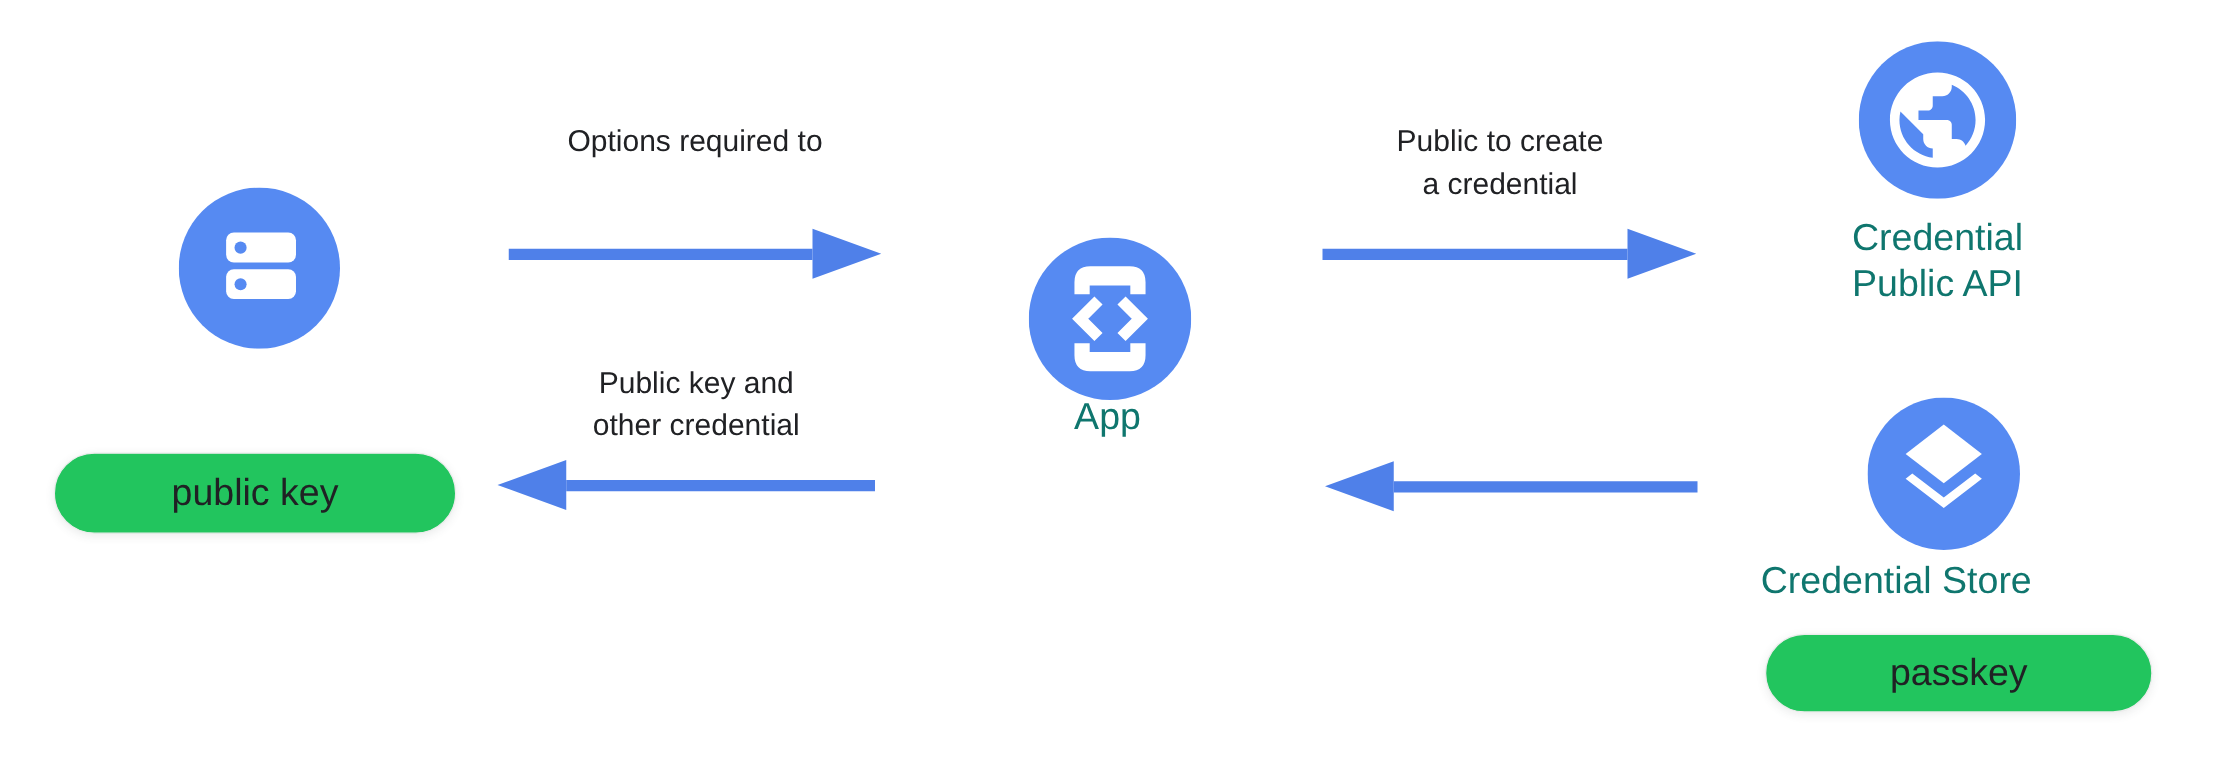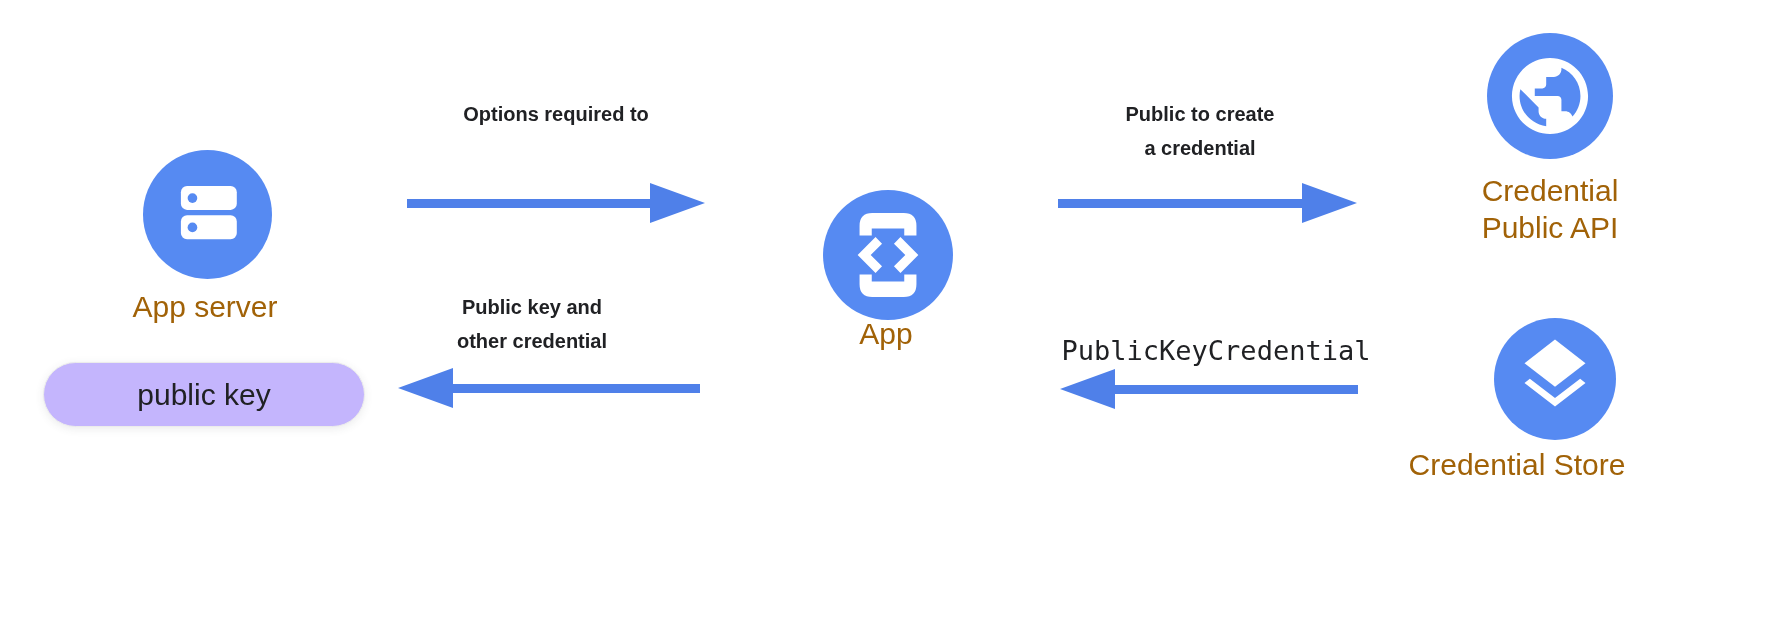--- a/index.html
+++ b/index.html
@@ -12,26 +12,26 @@
     overflow:hidden;
   }
   .node-icon{position:absolute;}
   .node-icon svg{display:block;}
   .node-label{
     position:absolute;
     text-align:center;
     font-size:30px;
     font-weight:500;
     line-height:37px;
-    color:#a16207;
+    color:#0f766e;
     white-space:pre-line;
   }
   .pill{
     position:absolute;
-    background:#c4b5fd;
+    background:#22c55e;
     border:1px solid #ececec;
     border-radius:40px;
     box-shadow:0 2px 8px rgba(60,64,67,0.10);
     display:flex;align-items:center;justify-content:center;
     font-size:30px;font-weight:500;color:#202124;
     box-sizing:border-box;
   }
   .arrow{
     position:absolute;
     display:flex;align-items:center;
@@ -46,22 +46,22 @@
   }
   .head-left{
     width:0;height:0;
     border-top:20px solid transparent;
     border-bottom:20px solid transparent;
     border-right:55px solid #4f80e9;
   }
   .arrow-label{
     position:absolute;
     text-align:center;
-    font-size:20px;
-    font-weight:700;
+    font-size:24px;
+    font-weight:400;
     line-height:34px;
     color:#202124;
     white-space:pre-line;
   }
   .code-label{
     font-family:"DejaVu Sans Mono", monospace;
     font-size:27px;
     font-weight:400;
   }
 </style>
@@ -72,32 +72,31 @@
 
   <div class="node-icon" style="left:143px;top:150px;">
     <svg width="129" height="129" viewBox="0 0 48 48">
       <circle cx="24" cy="24" r="24" fill="#568af2"></circle>
       <rect x="14.1" y="13.4" width="20.8" height="8.9" rx="2.3" fill="#ffffff"></rect>
       <rect x="14.1" y="24.3" width="20.8" height="8.9" rx="2.3" fill="#ffffff"></rect>
       <circle cx="18.4" cy="17.9" r="1.8" fill="#568af2"></circle>
       <circle cx="18.4" cy="28.8" r="1.8" fill="#568af2"></circle>
     </svg>
   </div>
-  <div class="node-label" style="left:55px;top:288px;width:300px;">App server</div>
   <div class="pill" style="left:43px;top:362px;width:322px;height:65px;">
     <span>public key</span>
   </div>
 
   <div class="arrow-label" style="left:381px;top:97px;width:350px;"><span>Options required to</span><br></div>
   <div class="arrow" style="left:407px;top:183px;width:298px;">
     <div class="shaft"></div>
     <div class="head-right"></div>
   </div>
 
-  <div class="arrow-label" style="left:357px;top:290px;width:350px;"><span>Public key and</span><br><span>other credential</span></div>
+  <div class="arrow-label" style="left:382px;top:290px;width:350px;"><span>Public key and</span><br><span>other credential</span></div>
   <div class="arrow" style="left:398px;top:368px;width:302px;">
     <div class="head-left"></div>
     <div class="shaft"></div>
   </div>
 
   <div class="node-icon" style="left:823px;top:190px;">
     <svg width="130" height="130" viewBox="0 0 48 48">
       <circle cx="24" cy="24" r="24" fill="#568af2"></circle>
       <path fill="#ffffff" d="M13.5 16.8 V13.2 Q13.5 8.5 18.2 8.5 H29.8 Q34.5 8.5 34.5 13.2 V16.8 H30 V14.2 H18 V16.8 Z"></path>
       <path fill="#ffffff" d="M13.5 31.2 V34.8 Q13.5 39.5 18.2 39.5 H29.8 Q34.5 39.5 34.5 34.8 V31.2 H30 V33.8 H18 V31.2 Z"></path>
@@ -106,21 +105,20 @@
     </svg>
   </div>
   <div class="node-label" style="left:736px;top:315px;width:300px;">App</div>
 
   <div class="arrow-label" style="left:1025px;top:97px;width:350px;"><span>Public to create</span><br><span>a credential</span></div>
   <div class="arrow" style="left:1058px;top:183px;width:299px;">
     <div class="shaft"></div>
     <div class="head-right"></div>
   </div>
 
-  <div class="arrow-label code-label" style="left:1041px;top:334px;width:350px;">PublicKeyCredential</div>
   <div class="arrow" style="left:1060px;top:369px;width:298px;">
     <div class="head-left"></div>
     <div class="shaft"></div>
   </div>
 
   <div class="node-icon" style="left:1487px;top:33px;">
     <svg width="126" height="126" viewBox="0 0 48 48">
       <circle cx="24" cy="24" r="24" fill="#568af2"></circle>
       <g transform="translate(24,24) scale(1.45) translate(-12,-12)">
         <path fill="#ffffff" d="M12 2C6.48 2 2 6.48 2 12s4.48 10 10 10 10-4.48 10-10S17.52 2 12 2zm-1 17.93c-3.95-.49-7-3.85-7-7.93 0-.62.08-1.21.21-1.79L9 15v1c0 1.1.9 2 2 2v1.93zm6.9-2.54c-.26-.81-1-1.39-1.9-1.39h-1v-3c0-.55-.45-1-1-1H8v-2h2c.55 0 1-.45 1-1V7h2c1.1 0 2-.9 2-2v-.41c2.93 1.19 5 4.06 5 7.41 0 2.08-.8 3.97-2.1 5.39z"></path>
@@ -130,14 +128,17 @@
   <div class="node-label" style="left:1400px;top:172px;width:300px;"><span>Credential</span><br><span>Public API</span></div>
 
   <div class="node-icon" style="left:1494px;top:318px;">
     <svg width="122" height="122" viewBox="0 0 48 48">
       <circle cx="24" cy="24" r="24" fill="#568af2"></circle>
       <polygon fill="#ffffff" points="24,8.5 36,17.8 24,27 12,17.8"></polygon>
       <path fill="#ffffff" d="M14.1 23.9 L12 25.6 L24 34.8 L36 25.6 L33.9 23.9 L24 31.5 Z"></path>
     </svg>
   </div>
   <div class="node-label" style="left:1367px;top:446px;width:300px;">Credential Store</div>
+  <div class="pill" style="left:1412px;top:507px;width:310px;height:63px;">
+    <span>passkey</span>
+  </div>
 
 </div>
 
 </body></html>

